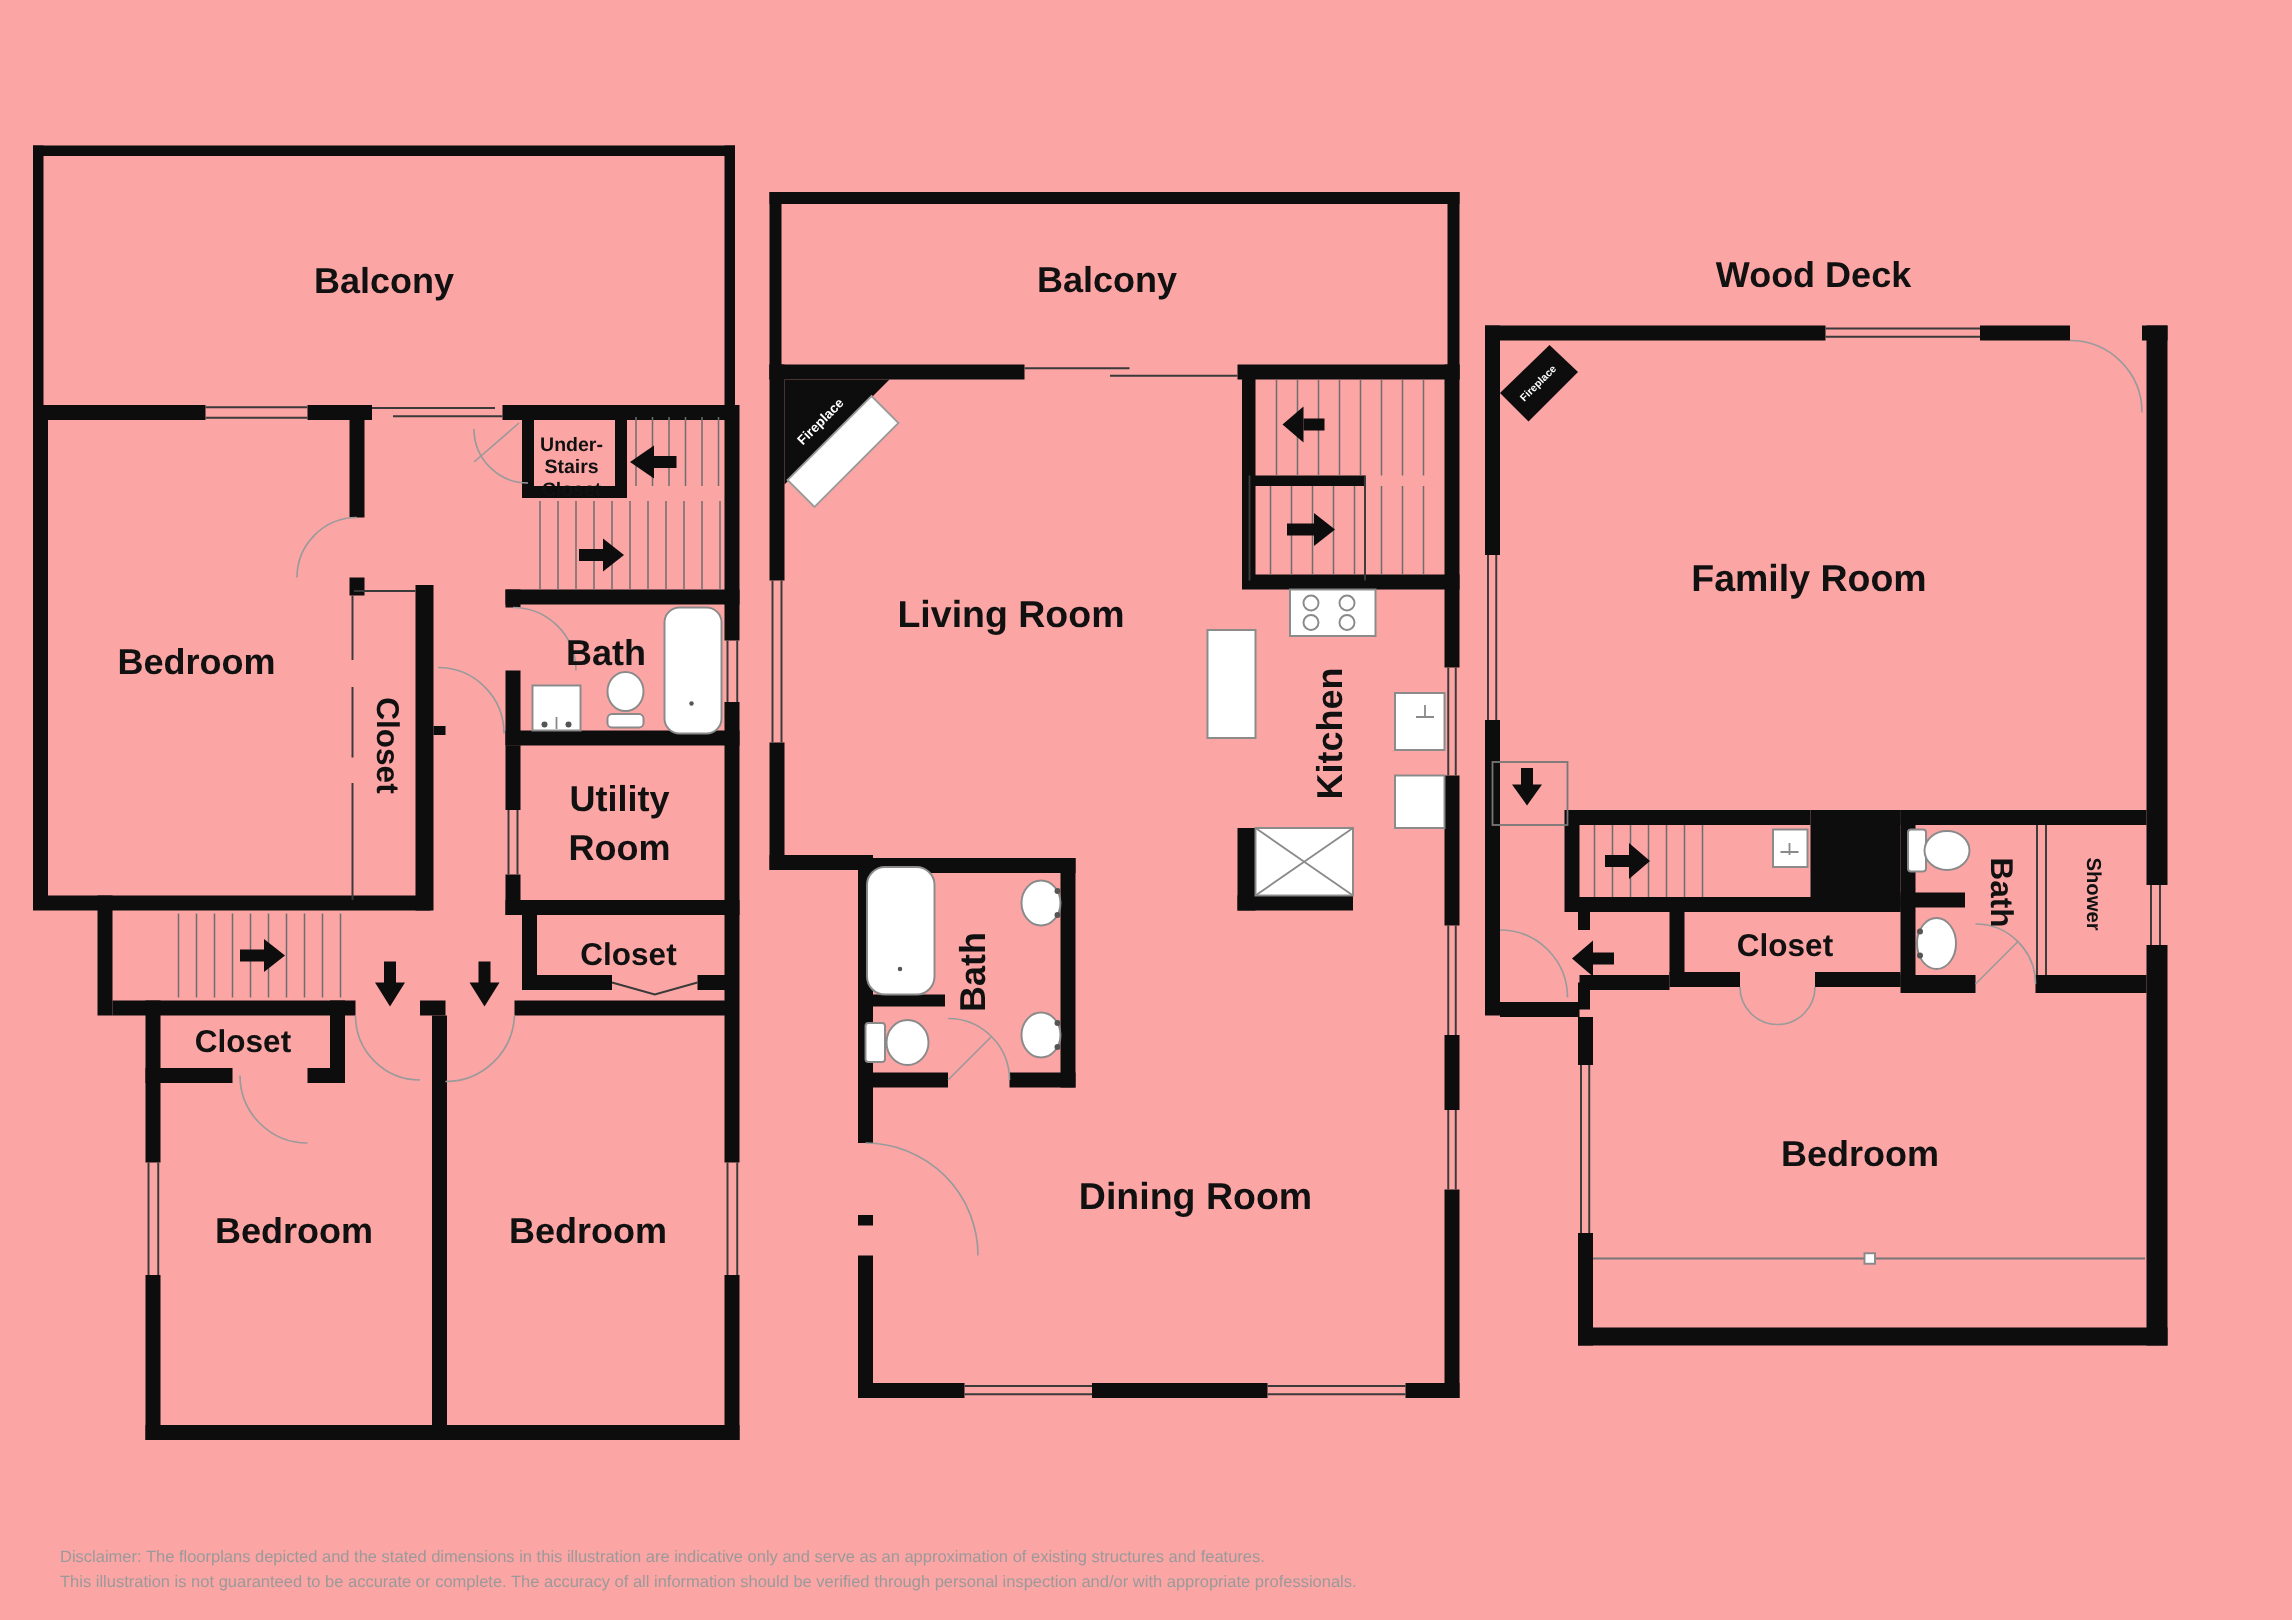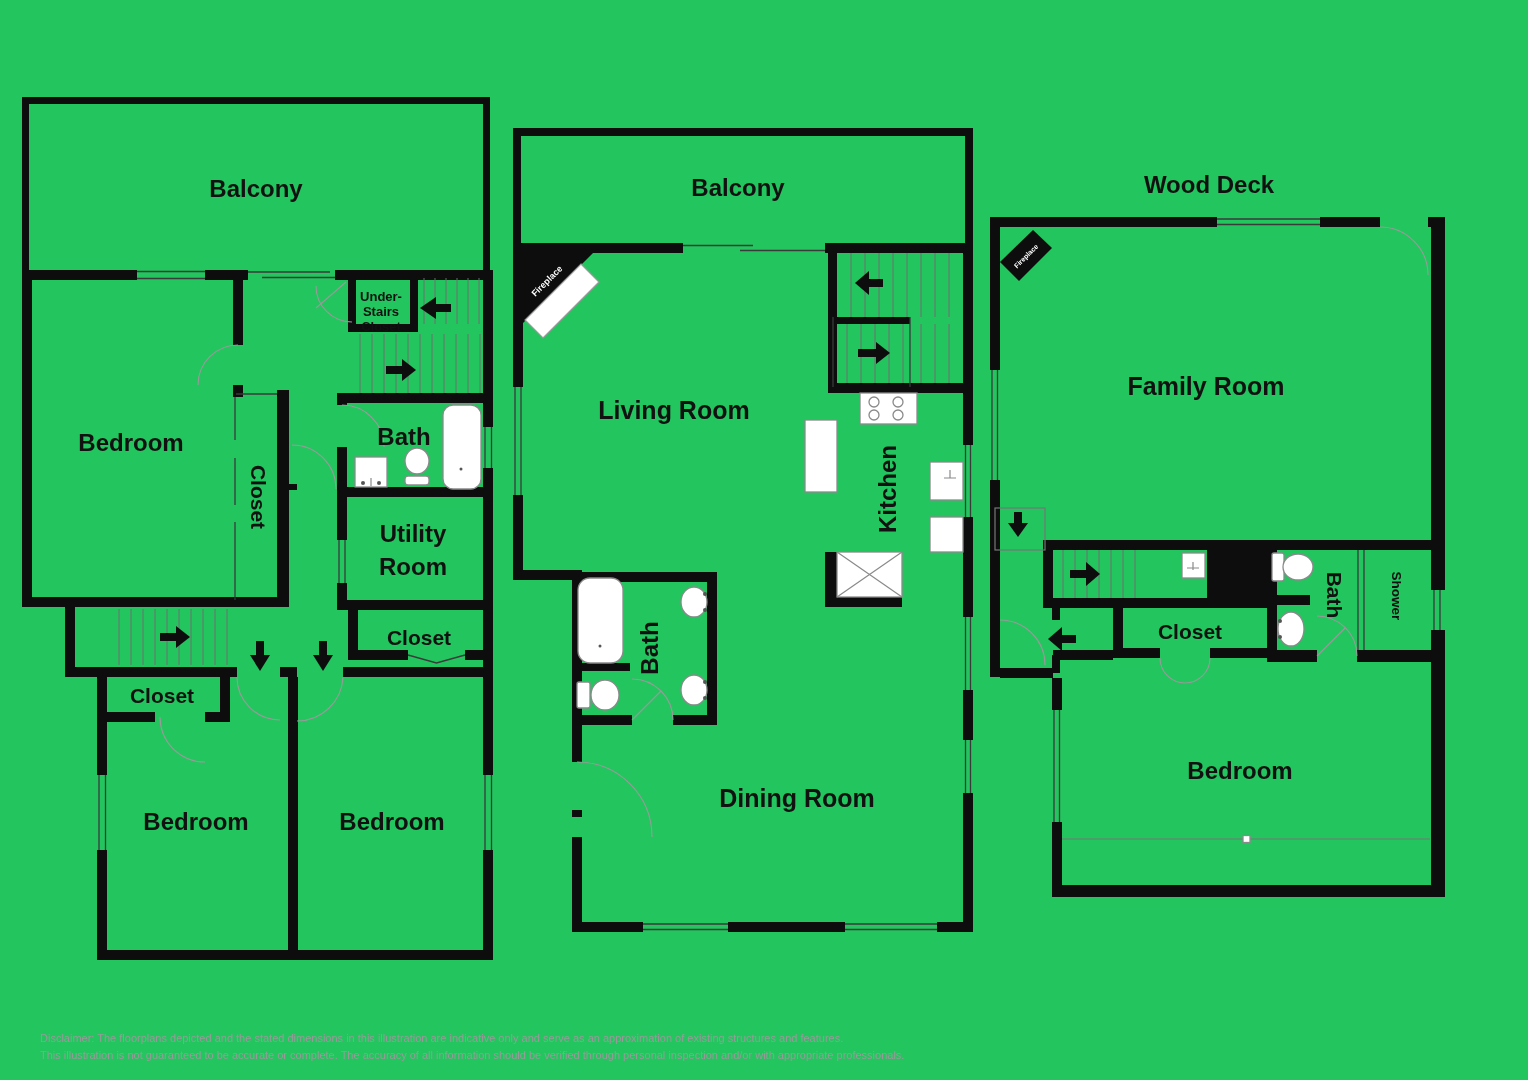--- a/index.html
+++ b/index.html
@@ -1,16 +1,16 @@
 <!DOCTYPE html>
 <html><head>
 <meta charset="utf-8">
 <style>
   html,body{margin:0;padding:0;background:#fff;}
-  .page{position:relative;width:1528px;height:1080px;background:#22c55e;overflow:hidden;}
+  .page{position:relative;width:1528px;height:1080px;background:#fca5a5;overflow:hidden;}
   svg{position:absolute;left:0;top:0;}
   .wall rect,.wall polygon{fill:#0d0d0d;}
   .hearth{fill:#ffffff;stroke:#9a9a9a;stroke-width:1.2;}
   .win path{stroke:#3a3a3a;stroke-width:1.3;fill:none;}
   .tread path{stroke:#6e6e6e;stroke-width:1;fill:none;}
   .arc path,.arc line{stroke:#9a9a9a;stroke-width:1.1;fill:none;}
   .fix rect,.fix ellipse,.fix circle{stroke:#8a8a8a;stroke-width:1.3;fill:#fff;}
   .fix path{stroke:#8a8a8a;stroke-width:1.2;fill:none;}
   .fix .dot{fill:#555;stroke:none;}
   .arrow rect,.arrow polygon{fill:#0d0d0d;}

